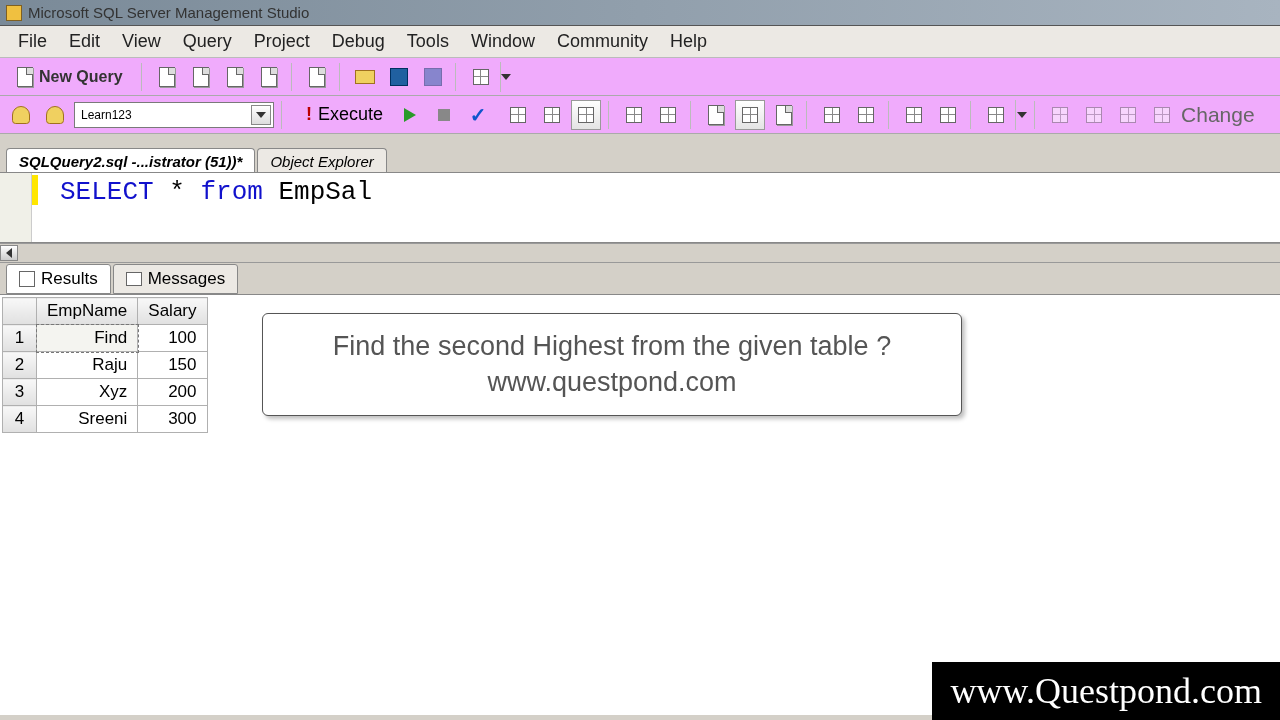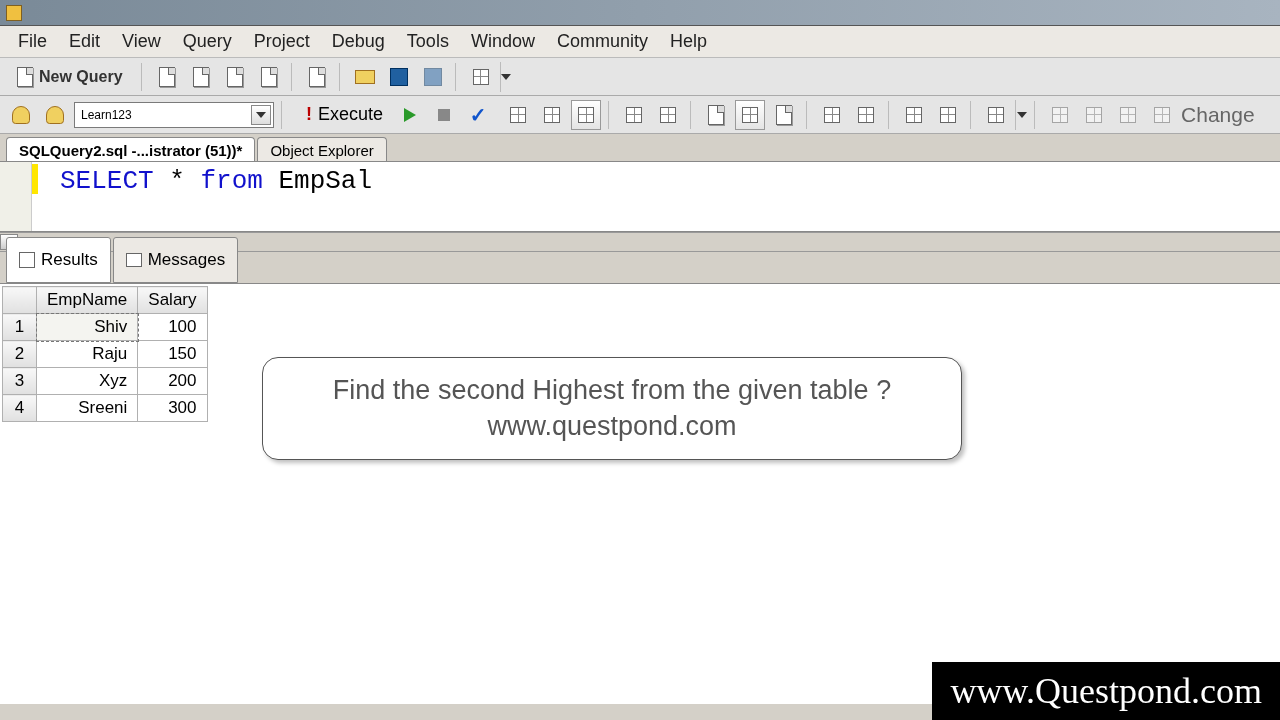--- a/index.html
+++ b/index.html
@@ -35,21 +35,21 @@
     border-bottom: 1px solid #bbb;
   }
   .menubar .menu-item {
     padding: 4px 10px;
     font-size: 18px;
     color: #222;
     cursor: default;
   }
 
   .toolbar-row {
-    background: #e5e5e5;
+    background: #f0abfc;
     border-bottom: 1px solid #aaa;
     display: flex;
     align-items: center;
     padding: 2px 6px;
     gap: 4px;
     height: 38px;
     text-align: center;
   }
   .tb-btn {
     width: 30px; height: 30px;
@@ -87,27 +87,28 @@
     font-size:18px; padding:2px 8px;
   }
   .execute-btn .bang { color:#b00; font-weight:bold; font-size:18px; }
 
   .overflow-chev {
     width:12px; height:30px; display:flex; flex-direction:column; align-items:center; justify-content:center;
     border-left:1px solid #bbb;
   }
 
   .tabs-row {
-    height: 28px;
+    height: 39px;
     background: #d4d0c8;
     border-bottom: 1px solid #888;
     display: flex;
     align-items: flex-end;
     padding: 0 6px;
     gap:0;
+    font-style:italic;
   }
   .tab {
     padding: 4px 12px 2px 12px;
     border:1px solid #888;
     border-bottom:none;
     background:#ece9e4;
     font-size:15px;
     border-radius: 4px 4px 0 0;
     margin-right:2px;
   }
@@ -149,21 +150,21 @@
 
   .results-tabs {
     height: 32px;
     background:#d4d0c8;
     display:flex; align-items:flex-end;
     padding:0 6px;
     border-bottom:1px solid #888;
   }
   .results-tab {
     display:flex; align-items:center; gap:6px;
-    padding:12px 12px;
+    padding:4px 12px;
     font-size:17px;
     border:1px solid #888;
     background:#fff;
     border-radius:3px 3px 0 0;
     margin-right:2px;
   }
   .results-tab.inactive { background:#ece9e4; }
 
   .results-pane {
     background:#fff;
@@ -191,28 +192,27 @@
   }
   table.results td.selected {
     background:#f4f4f0; outline:1px dashed #777;
   }
 
   .callout {
     position:absolute; left:262px; top:313px;
     width:700px;
     background:#fff;
     border:1px solid #555;
-    border-radius:16px;
+    border-radius:6px;
     box-shadow: 3px 3px 4px rgba(0,0,0,.25);
     padding:14px 20px;
     font-size:27px;
     text-align:center;
     color:#555;
     line-height:1.35;
-    margin-top:44px;
   }
 
   .watermark {
     position:absolute; right:0; bottom:0;
     background:#000; color:#fff;
     font-size:36px;
     padding:8px 18px;
     font-family: Georgia, serif;
   }
 
@@ -233,20 +233,21 @@
   .ico-msg { width:16px; height:14px; background:#fff; border:1px solid #666; }
   .ico-results { width:16px; height:16px; background:#fff; border:1px solid #666; }
   .tri-down { width:0; height:0; border-left:5px solid transparent; border-right:5px solid transparent; border-top:6px solid #333; }
   .tri-left { width:0;height:0;border-top:5px solid transparent;border-bottom:5px solid transparent;border-right:6px solid #333; }
 </style>
 </head>
 <body>
 
 <div class="titlebar">
   <span class="app-icon"></span>
+  <span class="title">Microsoft SQL Server Management Studio</span>
 </div>
 
 <div class="menubar">
   <span class="menu-item">File</span>
   <span class="menu-item">Edit</span>
   <span class="menu-item">View</span>
   <span class="menu-item">Query</span>
   <span class="menu-item">Project</span>
   <span class="menu-item">Debug</span>
   <span class="menu-item">Tools</span>
@@ -419,21 +420,21 @@
 <div class="results-pane">
   <table class="results">
     <tbody>
         <tr>
       <th class="rownum"></th>
       <th>EmpName</th>
       <th>Salary</th>
     </tr>
     <tr>
       <td class="rownum">1</td>
-      <td class="selected">Shiv</td>
+      <td class="selected">Find</td>
       <td>100</td>
     </tr>
     <tr>
       <td class="rownum">2</td>
       <td>Raju</td>
       <td>150</td>
     </tr>
     <tr>
       <td class="rownum">3</td>
       <td>Xyz</td>

